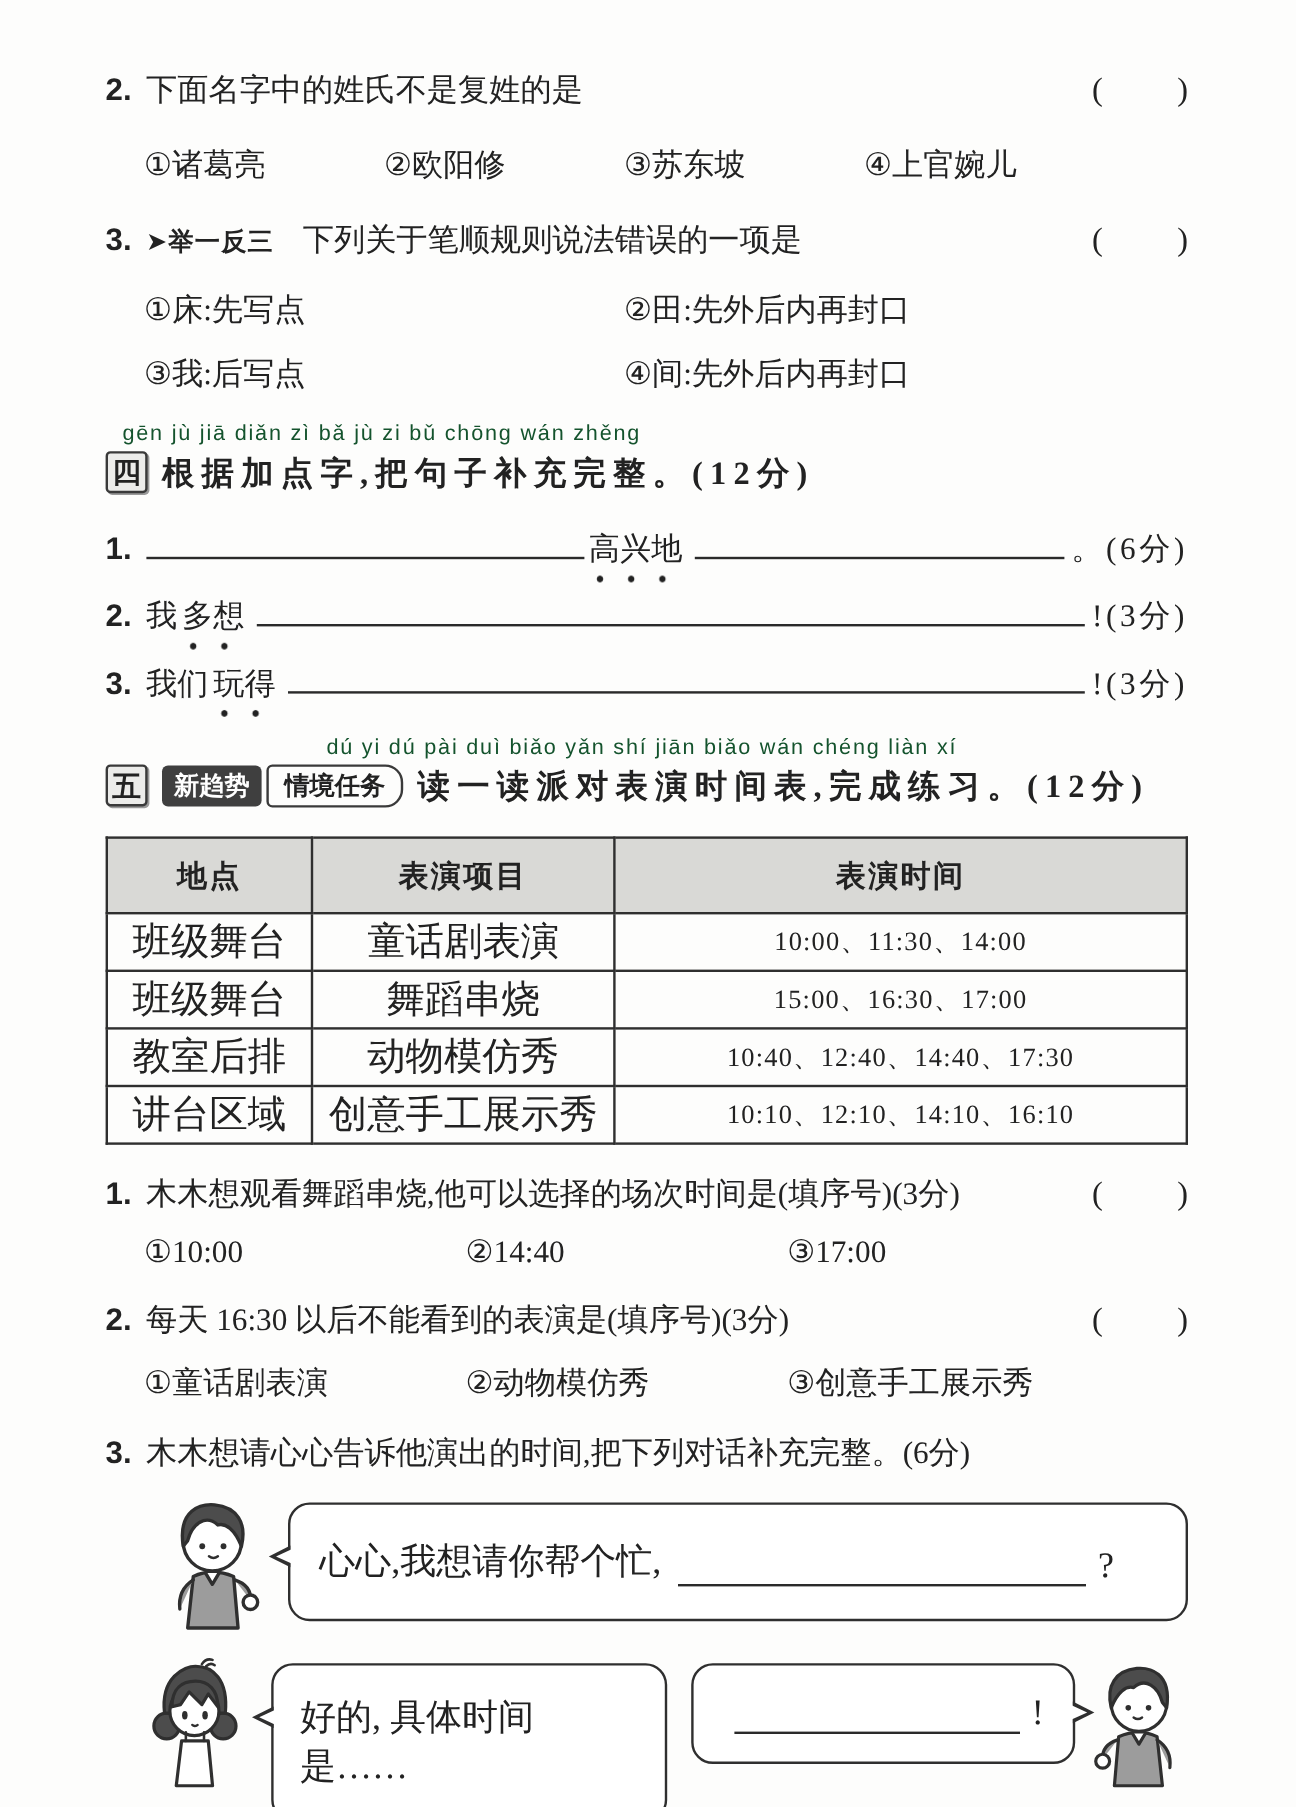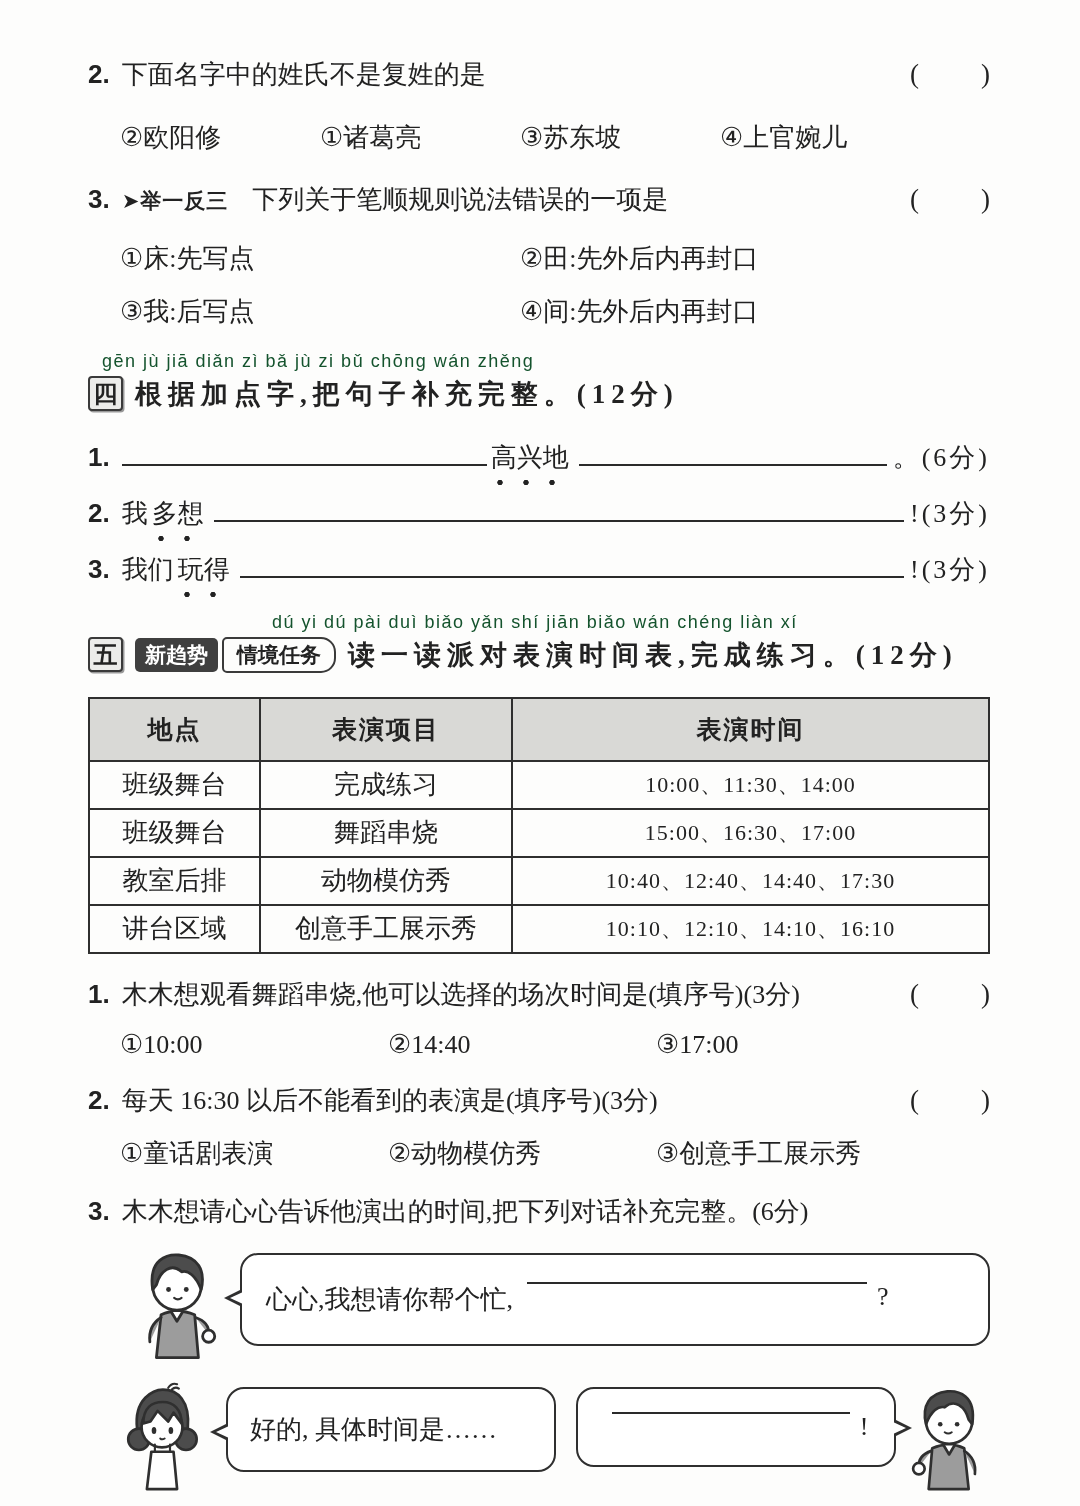--- a/index.html
+++ b/index.html
@@ -41,27 +41,27 @@
   .dotted{
     padding:0 4px 12px 4px;
     background-image:radial-gradient(circle, #222 2.4px, rgba(0,0,0,0) 3px);
     background-size:1em 9px; background-repeat:repeat-x; background-position:left bottom;
   }
   .suffix{ font-size:26px; letter-spacing:3px; }
   table.timetable{ border-collapse:collapse; width:100%; margin-top:22px;
     font-family:"Liberation Serif","DejaVu Sans",serif; }
   .timetable th, .timetable td{ border:2px solid #2f2f2f; text-align:center; }
   .timetable th{ background:#d9d9d6; font-size:25px; font-weight:bold; height:63px; letter-spacing:2px; }
-  .timetable td{ font-size:26px; height:48px; }
+  .timetable td{ font-size:32px; height:48px; }
   .timetable td.time{ font-size:22px; letter-spacing:1px; }
   .timetable col.c1{ width:19%; } .timetable col.c2{ width:28%; } .timetable col.c3{ width:53%; }
   .dlg-row{ display:flex; align-items:flex-start; margin-top:14px; }
   .avatar{ flex:none; }
   .bubble{ position:relative; border:2.5px solid #2f2f2f; border-radius:18px;
-           background:#fff; display:flex; align-items:flex-start; font-size:26px;
+           background:#fff; display:flex; align-items:flex-end; font-size:30px;
            padding:27px 24px; }
   .bubble .blank{ border-bottom:2.5px solid #2a2a2a; }
   .b1{ flex:1; margin-left:22px; margin-top:10px; }
   .b1 .blank{ width:340px; margin:0 10px 0 14px; }
   .tail-left::before{ content:""; position:absolute; left:-18px; top:34px;
     border-top:9px solid transparent; border-bottom:9px solid transparent; border-right:18px solid #2f2f2f; }
   .tail-left::after{ content:""; position:absolute; left:-12px; top:37px;
     border-top:6px solid transparent; border-bottom:6px solid transparent; border-right:13px solid #fff; }
   .tail-right::before{ content:""; position:absolute; right:-18px; top:30px;
     border-top:9px solid transparent; border-bottom:9px solid transparent; border-left:18px solid #2f2f2f; }
@@ -80,22 +80,22 @@
   <div class="row">
     <span class="qnum">2.</span>
     <span class="qtext">下面名字中的姓氏不是复姓的是</span>
     <span class="answer-paren">
         <span>(</span>
         <span class="gap"></span>
         <span>)</span>
       </span>
   </div>
   <div class="opts opts-q2 mt28">
+    <span class="opt">①诸葛亮</span>
     <span class="opt">②欧阳修</span>
-    <span class="opt">①诸葛亮</span>
     <span class="opt">③苏东坡</span>
     <span class="opt">④上官婉儿</span>
   </div>
 
   <div class="row mt28">
     <span class="qnum">3.</span>
     <span class="tag">➤举一反三</span>
     <span class="qtext">下列关于笔顺规则说法错误的一项是</span>
     <span class="answer-paren">
         <span>(</span>
@@ -157,21 +157,21 @@
     <thead>
       <tr>
         <th>地点</th>
         <th>表演项目</th>
         <th>表演时间</th>
       </tr>
     </thead>
     <tbody>
       <tr>
         <td>班级舞台</td>
-        <td>完成练习</td>
+        <td>童话剧表演</td>
         <td class="time">10:00、11:30、14:00</td>
       </tr>
       <tr>
         <td>班级舞台</td>
         <td>舞蹈串烧</td>
         <td class="time">15:00、16:30、17:00</td>
       </tr>
       <tr>
         <td>教室后排</td>
         <td>动物模仿秀</td>

